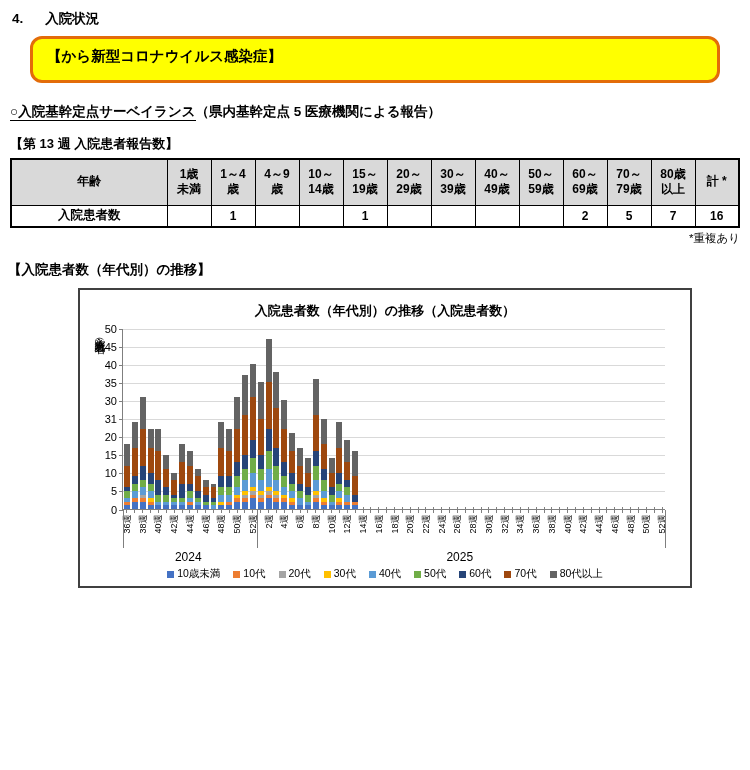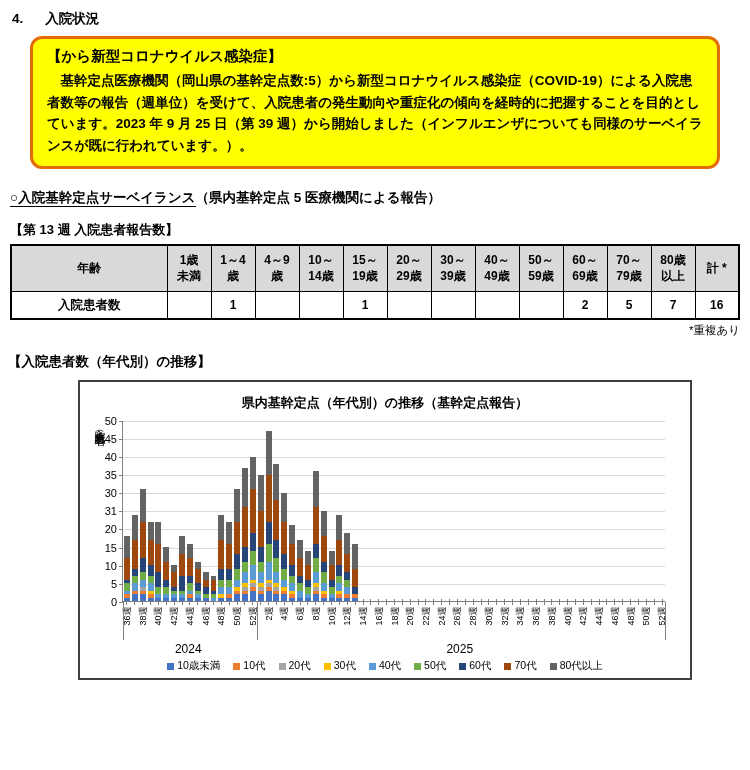--- a/index.html
+++ b/index.html
@@ -26,21 +26,21 @@
 
   table.report {
     border-collapse:collapse; margin-left:10px; width:730px;
     border:2px solid #000; table-layout:fixed; font-size:12px;
   }
   table.report th, table.report td {
     border:1px solid #000; text-align:center; vertical-align:middle; padding:0;
   }
   table.report th { background:#d9d9d9; font-weight:bold; white-space:pre-line; height:46px; line-height:1.3; }
   table.report th:first-child, table.report td:first-child { width:156px; }
-  table.report td { height:28px; }
+  table.report td { height:22px; }
   tr.shaded td { background:#d9d9d9; }
   tr.boldrow td { font-weight:bold; }
   td.rowlabel { font-size:12.5px; }
 
   .footnote { width:740px; text-align:right; font-size:11.5px; margin-top:3px; }
 
   .chart-heading { margin:15px 0 0 8px; font-size:13.5px; font-weight:bold; }
 
   .chart-box {
     position:relative; margin:9px 0 0 78px; width:614px; height:300px;
@@ -73,21 +73,20 @@
 </style>
 </head>
 <body>
 
 <div class="section-header">
   <span class="num">4.</span><span>入院状況</span>
 </div>
 
 <div class="callout">
   <div class="callout-title">【から新型コロナウイルス感染症】</div>
-  <div class="callout-body">　基幹定点医療機関（岡山県の基幹定点数:5）から新型コロナウイルス感染症（COVID-19）による入院患者数等の報告（週単位）を受けて、入院患者の発生動向や重症化の傾向を経時的に把握することを目的としています。2023 年 9 月 25 日（第 39 週）から開始しました（インフルエンザについても同様のサーベイランスが既に行われています。）。</div>
 </div>
 
 <div class="subheading">
   <span class="u">○入院基幹定点サーベイランス</span><span>（県内基幹定点 5 医療機関による報告）</span>
 </div>
 
 <div class="table-title">【第 13 週 入院患者報告数】</div>
 
 <table class="report">
   <thead>
@@ -138,21 +137,21 @@
         <td>16</td>
       </tr>
     </tbody>
 </table>
 
 <div class="footnote">*重複あり</div>
 
 <div class="chart-heading">【入院患者数（年代別）の推移】</div>
 
 <div class="chart-box">
-  <div class="chart-title">県内基幹定点（年代別）の推移（基幹定点報告）</div>
+  <div class="chart-title">入院患者数（年代別）の推移（入院患者数）</div>
   <div class="y-axis-label">入院患者数（名）</div>
   <div class="plot">
       <div class="ytick" style="top: 180.5px;"></div>
       <div class="ylab" style="top: 174.5px;">0</div>
       <div class="gridline" style="top: 162.4px;"></div>
       <div class="ytick" style="top: 162.4px;"></div>
       <div class="ylab" style="top: 156.4px;">5</div>
       <div class="gridline" style="top: 144.3px;"></div>
       <div class="ytick" style="top: 144.3px;"></div>
       <div class="ylab" style="top: 138.3px;">10</div>

